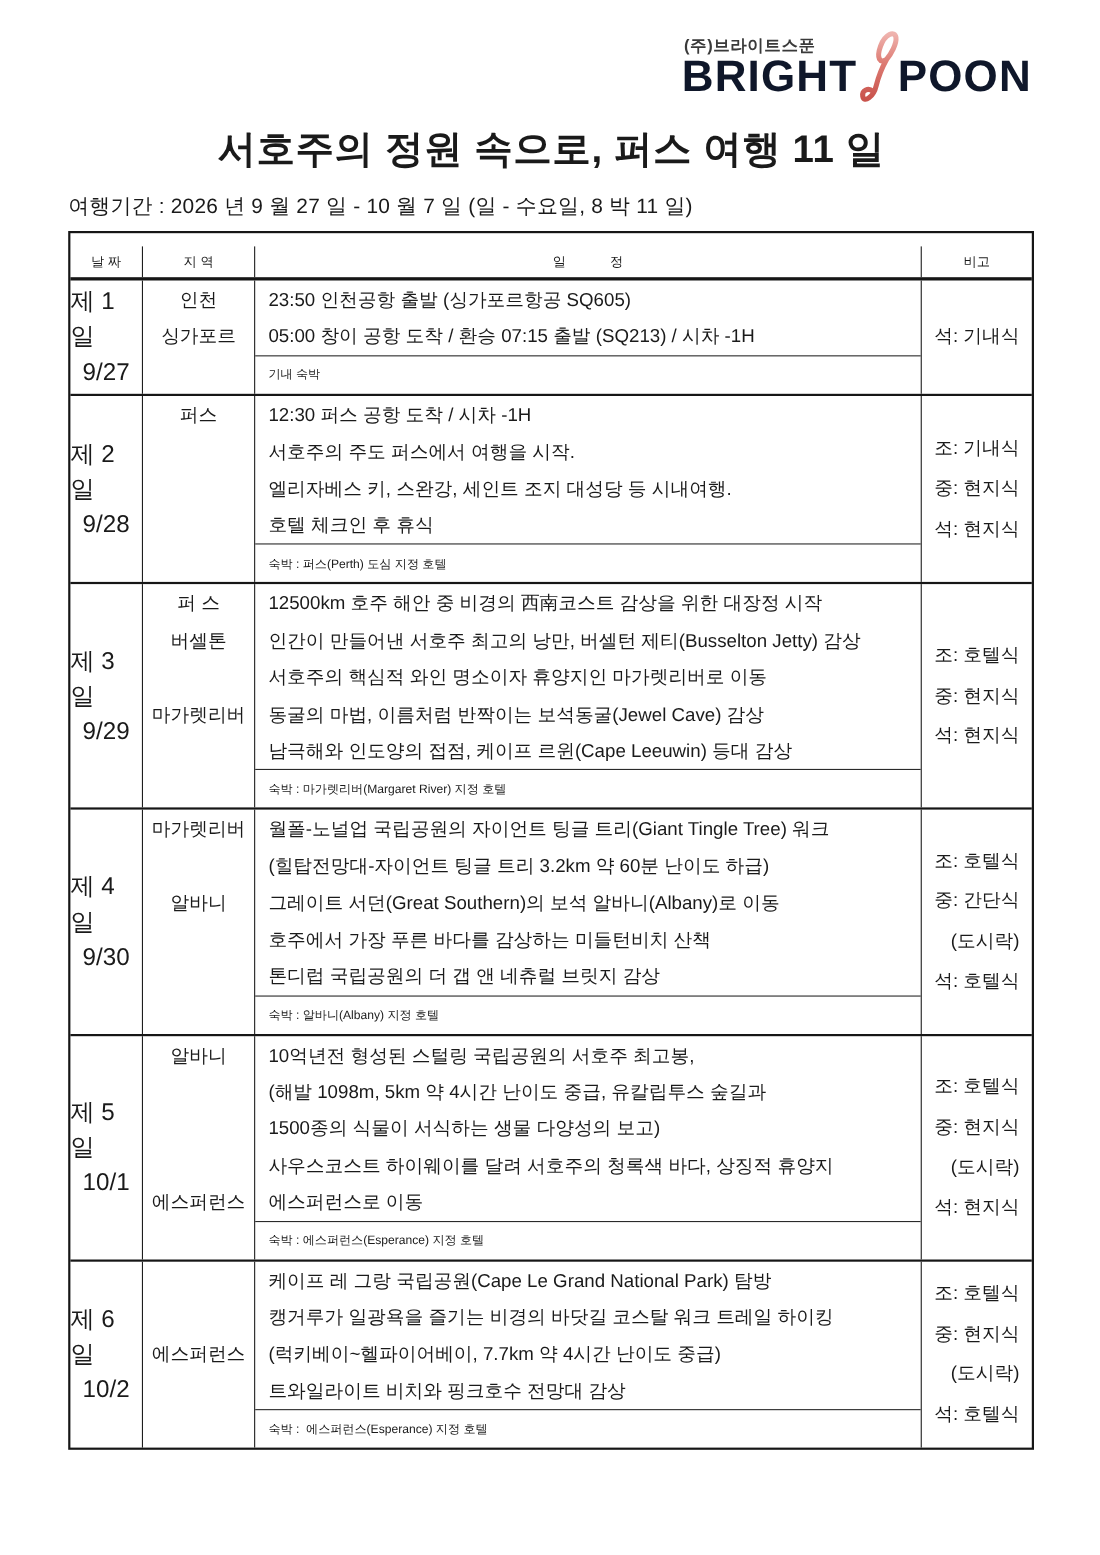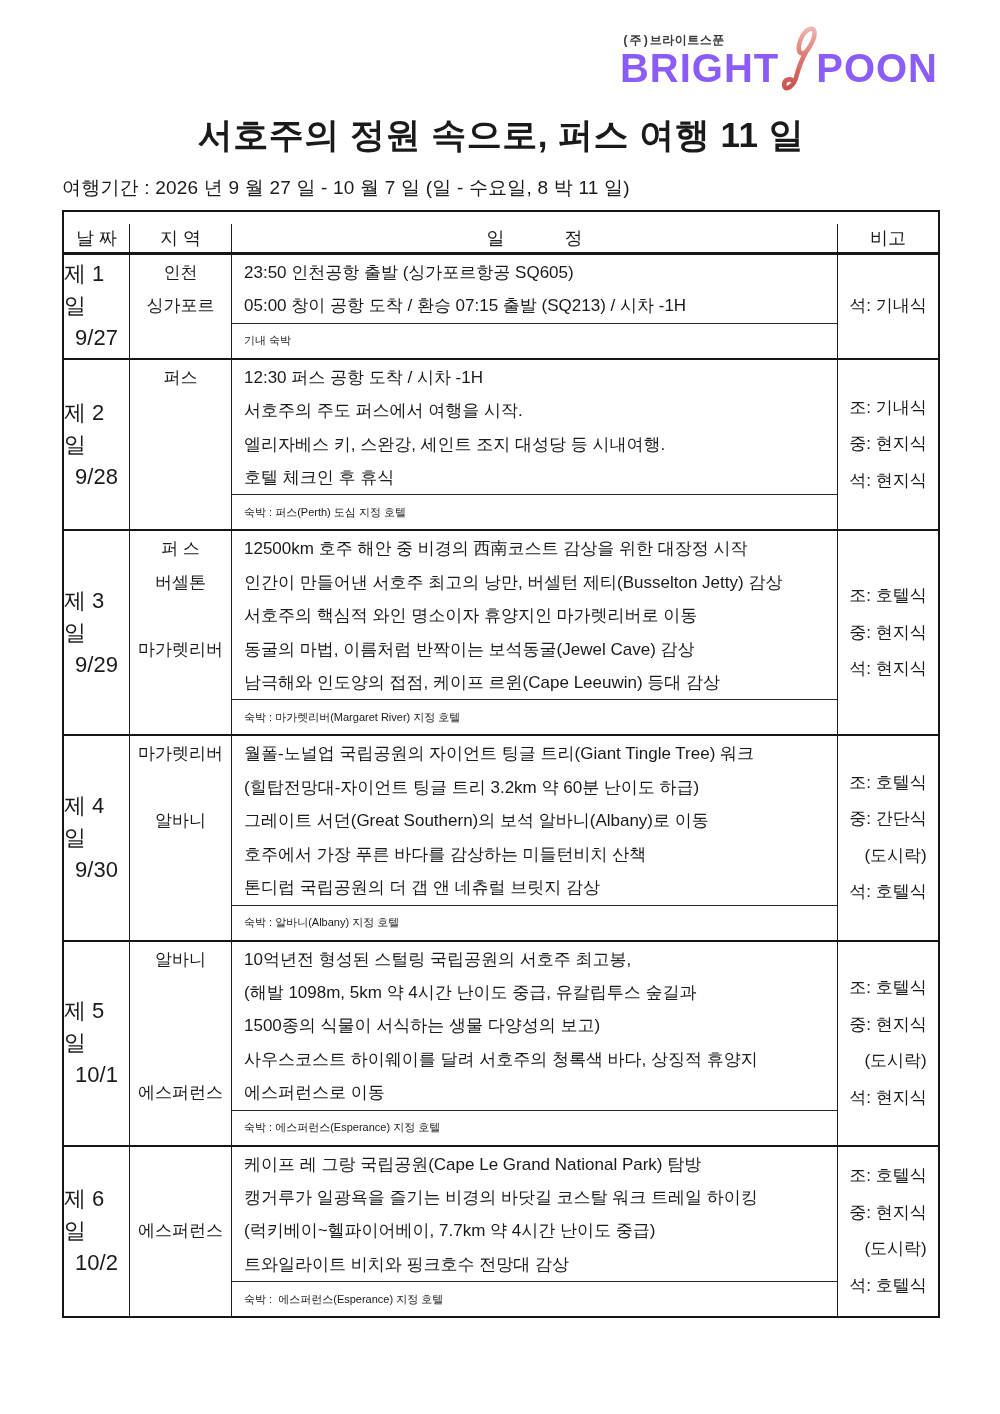--- a/index.html
+++ b/index.html
@@ -4,32 +4,32 @@
 <style>
   html,body{margin:0;padding:0;background:#ffffff;}
   .page{
     width:1000px;height:1414px;box-sizing:border-box;
     padding:30px 60px 0 62px;position:relative;background:#ffffff;
     font-family:"Liberation Sans","DejaVu Sans",sans-serif;color:#1a1a1a;
   }
   
   .logo-wrap{display:flex;justify-content:flex-end;height:76px;}
   .logo{display:flex;flex-direction:column;align-items:flex-start;margin-right:2px;}
-  .logo-small{font-size:12px;font-weight:bold;color:#3a3a3a;letter-spacing:.5px;margin:2px 0 0 2px;font-family:Liberation Mono, monospace;}
+  .logo-small{font-size:15px;font-weight:bold;color:#3a3a3a;letter-spacing:.5px;margin:2px 0 0 2px;}
   .logo-row{display:flex;align-items:flex-end;font-weight:bold;font-size:40px;
-    letter-spacing:1px;line-height:.95;color:#8b5cf6;}
+    letter-spacing:1px;line-height:.95;color:#0f172a;}
   .spoon{height:74px;width:42px;margin:-30px -3px -10px -2px;}
   
   .title{text-align:center;font-size:35px;font-weight:bold;letter-spacing:.5px;margin-top:6px;}
   .period{font-size:19px;margin-top:16px;letter-spacing:.2px;}
   
   .table{margin-top:9px;width:878px;border:2px solid #161616;box-sizing:border-box;}
   .thead,.row{display:grid;grid-template-columns:66px 102px 606px 1fr;}
   .thead{height:40px;border-bottom:3px solid #161616;}
-  .th{display:flex;align-items:center;justify-content:center;font-size:18px;
+  .th{display:flex;align-items:center;justify-content:center;font-size:12px;
     border-right:1.5px solid #1e1e1e;white-space:pre;margin-top:12px;}
   .th:last-child{border-right:none;}
   .row{border-top:2px solid #161616;}
   .tbody .row:first-child{border-top:none;}
   .cell{border-right:1.5px solid #1e1e1e;box-sizing:border-box;min-width:0;}
   .cell:last-child{border-right:none;}
   .date-cell{display:flex;flex-direction:column;align-items:center;justify-content:center;
     font-size:22px;line-height:32px;}
   .region-cell{text-align:center;font-size:17px;padding-top:1px;}
   .rline{line-height:33.4px;height:33.4px;white-space:pre;}

